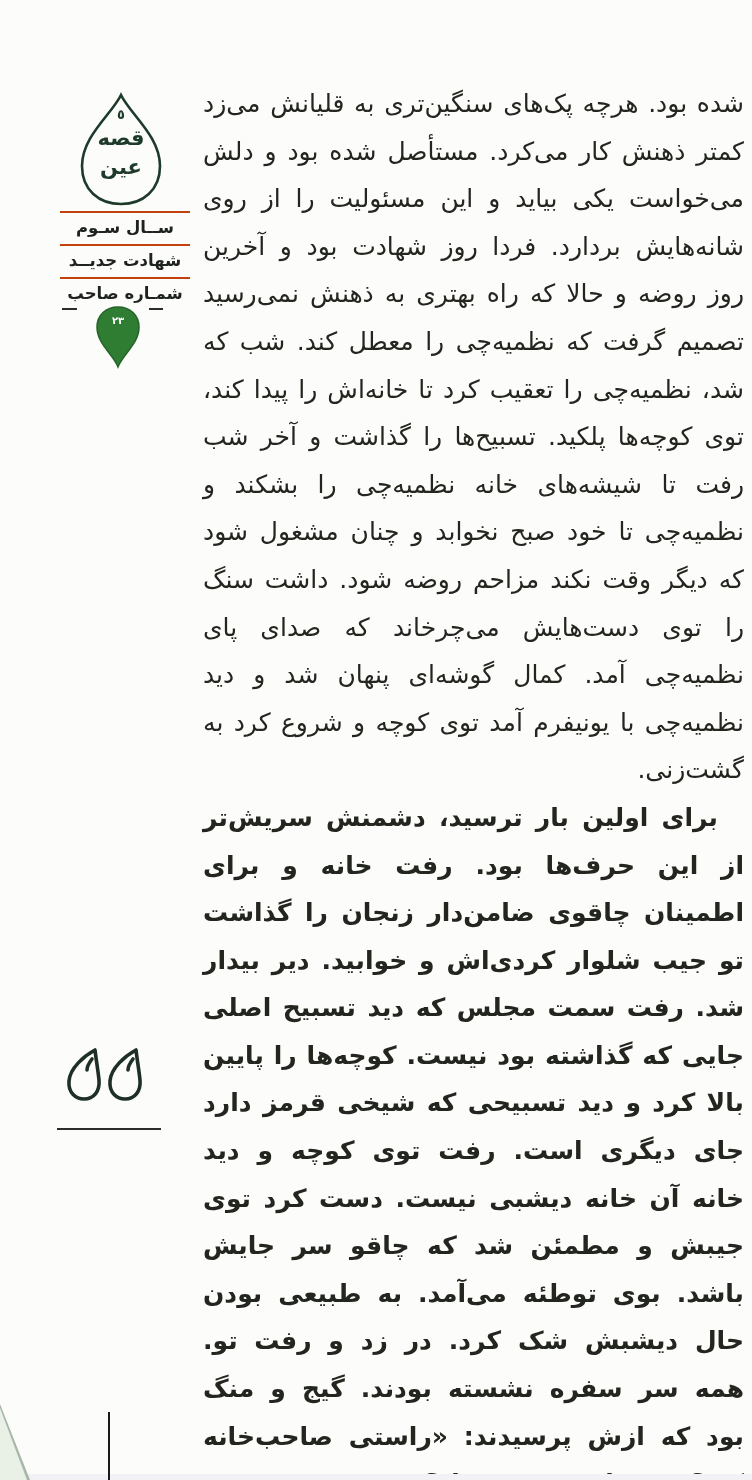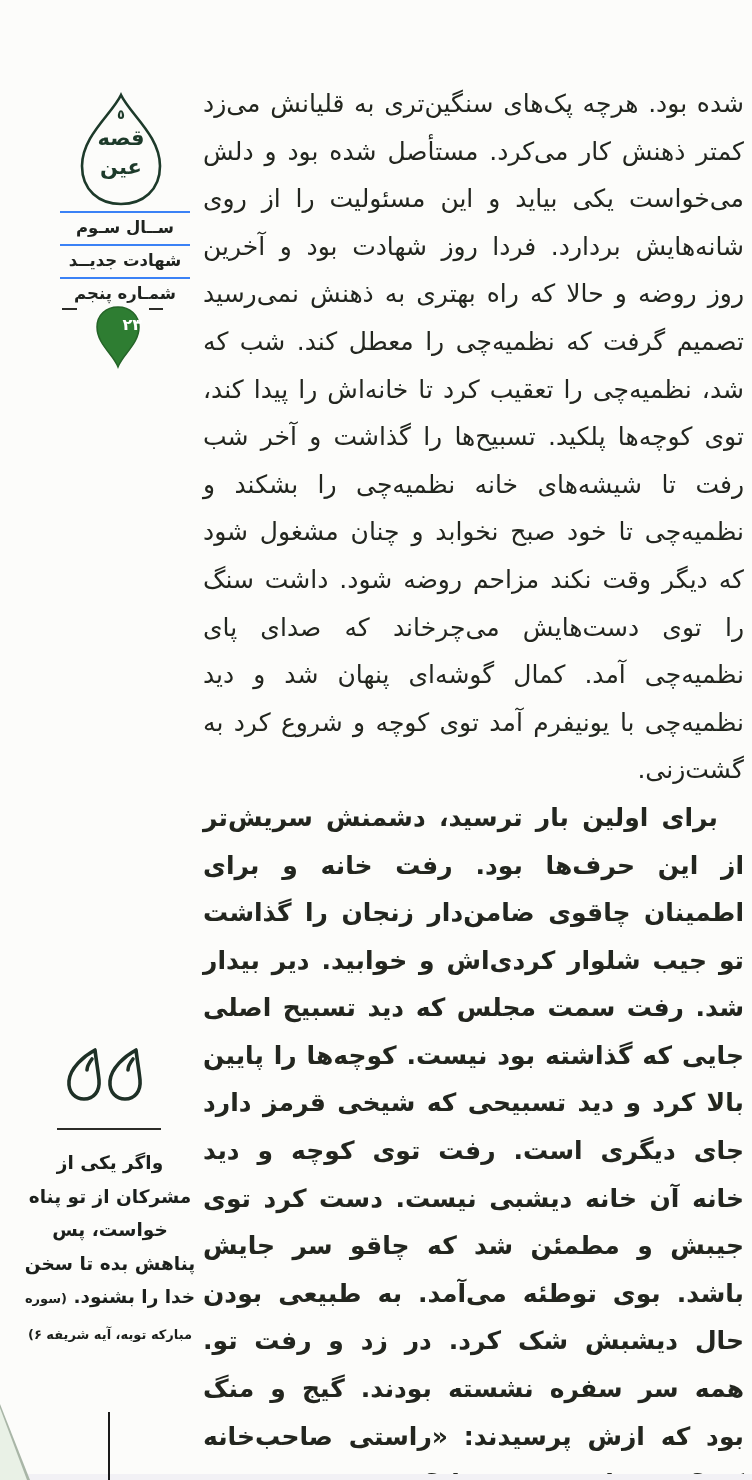--- a/index.html
+++ b/index.html
@@ -21,32 +21,32 @@
   .logo-drop { position:absolute; left:72px; top:90px; width:98px; height:118px; }
   .logo-drop svg { position:absolute; left:0; top:0; }
   .logo-inner {
     position:absolute; left:0; top:16px; width:98px;
     text-align:center; color:#1d3a2a; direction:rtl;
   }
   .logo-mark { font-size:13px; font-weight:bold; line-height:18px; }
   .logo-word { font-size:21px; font-weight:bold; line-height:29px; }
   .issue-block { position:absolute; left:60px; top:211px; width:130px; direction:rtl; }
   .issue-row {
-    border-top:2px solid #3b82f6; text-align:center;
+    border-top:2px solid #c2410c; text-align:center;
     font-size:16.5px; font-weight:bold; color:#1f231f;
     padding:4px 0 5px; line-height:22px; letter-spacing:0.5px;
   }
   .dash { position:absolute; height:2px; background:#2c2c28; top:308px; }
   .dash-left  { left:62px;  width:15px; }
   .dash-right { left:149px; width:14px; }
   .issue-pin { position:absolute; left:94px; top:304px; width:48px; height:66px; }
   .issue-pin svg { position:absolute; left:0; top:0; }
   .pin-number {
-    position:absolute; left:0; top:11px; width:48px; 
-    color:#ffffff; font-size:16px; font-weight:bold; direction:rtl;
+    position:absolute; left:0; top:11px; width:48px; text-align:center;
+    color:#ffffff; font-size:10px; font-weight:bold; direction:rtl;
   }
   
   .quote-marks { position:absolute; left:64px; top:1046px; width:80px; height:58px; display:flex; gap:3px; }
   .quote-divider { position:absolute; left:57px; top:1128px; width:104px; height:2px; background:#2c2c28; }
   .quote {
     position:absolute; left:24px; top:1146px; width:172px;
     direction:rtl; text-align:center; font-weight:bold;
     font-size:18.5px; line-height:33.5px; color:#1c201c;
   }
   .quote-citation { font-size:13px; }
@@ -74,21 +74,21 @@
     <div class="logo-inner">
       <div class="logo-mark">٥</div>
       <div class="logo-word">قصه</div>
       <div class="logo-word">عین</div>
     </div>
   </div>
 
   <div class="issue-block">
     <div class="issue-row">ســال سـوم</div>
     <div class="issue-row">شهادت جدیــد</div>
-    <div class="issue-row">شمـاره پنجم</div>
+    <div class="issue-row">شمـاره صاحب</div>
   </div>
   <div class="dash dash-left"></div>
   <div class="dash dash-right"></div>
 
   <div class="issue-pin">
     <svg width="48" height="66" viewBox="0 0 48 66">
       <path d="M 24 63 C 19 50, 3 40, 3 23 C 3 11, 12 3, 24 3 C 36 3, 45 11, 45 23 C 45 40, 29 50, 24 63 Z" fill="#2e7d32" stroke="#256428" stroke-width="1.5"></path>
     </svg>
     <div class="pin-number">۲۳</div>
   </div>
@@ -97,24 +97,20 @@
     <svg width="38" height="56" viewBox="0 0 38 56">
       <path d="M 31 4 C 20 10, 6 22, 5 35 C 4 47, 12 53, 20 53 C 30 53, 36 45, 35 34 C 34 24, 32 13, 31 4" fill="none" stroke="#1e3026" stroke-width="3.6" stroke-linecap="round"></path>
       <path d="M 28 13 C 25 17, 23 20, 23 24" fill="none" stroke="#1e3026" stroke-width="3.6" stroke-linecap="round"></path>
     </svg>
     <svg width="38" height="56" viewBox="0 0 38 56">
       <path d="M 31 4 C 20 10, 6 22, 5 35 C 4 47, 12 53, 20 53 C 30 53, 36 45, 35 34 C 34 24, 32 13, 31 4" fill="none" stroke="#1e3026" stroke-width="3.6" stroke-linecap="round"></path>
       <path d="M 28 13 C 25 17, 23 20, 23 24" fill="none" stroke="#1e3026" stroke-width="3.6" stroke-linecap="round"></path>
     </svg>
   </div>
   <div class="quote-divider"></div>
-  <div class="quote">
-    <span>واگر یکی از مشرکان از تو پناه خواست، پس پناهش بده تا سخن خدا را بشنود.</span>
-    <span class="quote-citation">(سوره مبارکه توبه، آیه شریفه ۶)</span>
-  </div>
 
   <div class="main-text">
     <p class="para"><span>شده بود. هرچه پک‌های سنگین‌تری به قلیانش می‌زد کمتر ذهنش کار می‌کرد. مستأصل شده بود و دلش می‌خواست یکی بیاید و این مسئولیت را از روی شانه‌هایش بردارد. فردا روز شهادت بود و آخرین روز روضه و حالا که راه بهتری به ذهنش نمی‌رسید تصمیم گرفت که نظمیه‌چی را معطل کند. شب که شد، نظمیه‌چی را تعقیب کرد تا خانه‌اش را پیدا کند، توی کوچه‌ها پلکید. تسبیح‌ها را گذاشت و آخر شب رفت تا شیشه‌های خانه نظمیه‌چی را بشکند و نظمیه‌چی تا خود صبح نخوابد و چنان مشغول شود که دیگر وقت نکند مزاحم روضه شود. داشت سنگ را توی دست‌هایش می‌چرخاند که صدای پای نظمیه‌چی آمد. کمال گوشه‌ای پنهان شد و دید نظمیه‌چی با یونیفرم آمد توی کوچه و شروع کرد به گشت‌زنی.</span></p>
     <p class="para indent"><span>برای اولین بار ترسید، دشمنش سریش‌تر از این حرف‌ها بود. رفت خانه و برای اطمینان چاقوی ضامن‌دار زنجان را گذاشت تو جیب شلوار کردی‌اش و خوابید. دیر بیدار شد. رفت سمت مجلس که دید تسبیح اصلی جایی که گذاشته بود نیست. کوچه‌ها را پایین بالا کرد و دید تسبیحی که شیخی قرمز دارد جای دیگری است. رفت توی کوچه و دید خانه آن خانه دیشبی نیست. دست کرد توی جیبش و مطمئن شد که چاقو سر جایش باشد. بوی توطئه می‌آمد. به طبیعی بودن حال دیشبش شک کرد. در زد و رفت تو. همه سر سفره نشسته بودند. گیج و منگ بود که ازش پرسیدند: «راستی صاحب‌خانه کیه؟ جدید اومدن تو محل؟»</span></p>
     <p class="para indent"><span>کمال اطراف را نگاه کرد. شیشه‌ها را شناخت. شیشه‌هایی بود که می‌خواست بشکند. پیرزنی از گوشه حیاط پسرش را صدا زد: «اون نون قندی رو بیار برای آقا کمال.» کمال به بچه‌های روی پشت بام که داشتند کوچه را از ترس نظمیه‌چی می‌پاییدند گفت بیایند پایین و صبحانه بخورند. نظمیه‌چی برایش نان‌قندی آورد..</span> </p>
   </div>
 
   <div class="bottom-strip"></div>
   <div class="fold-line"></div>
   <div class="corner-outer"></div>

